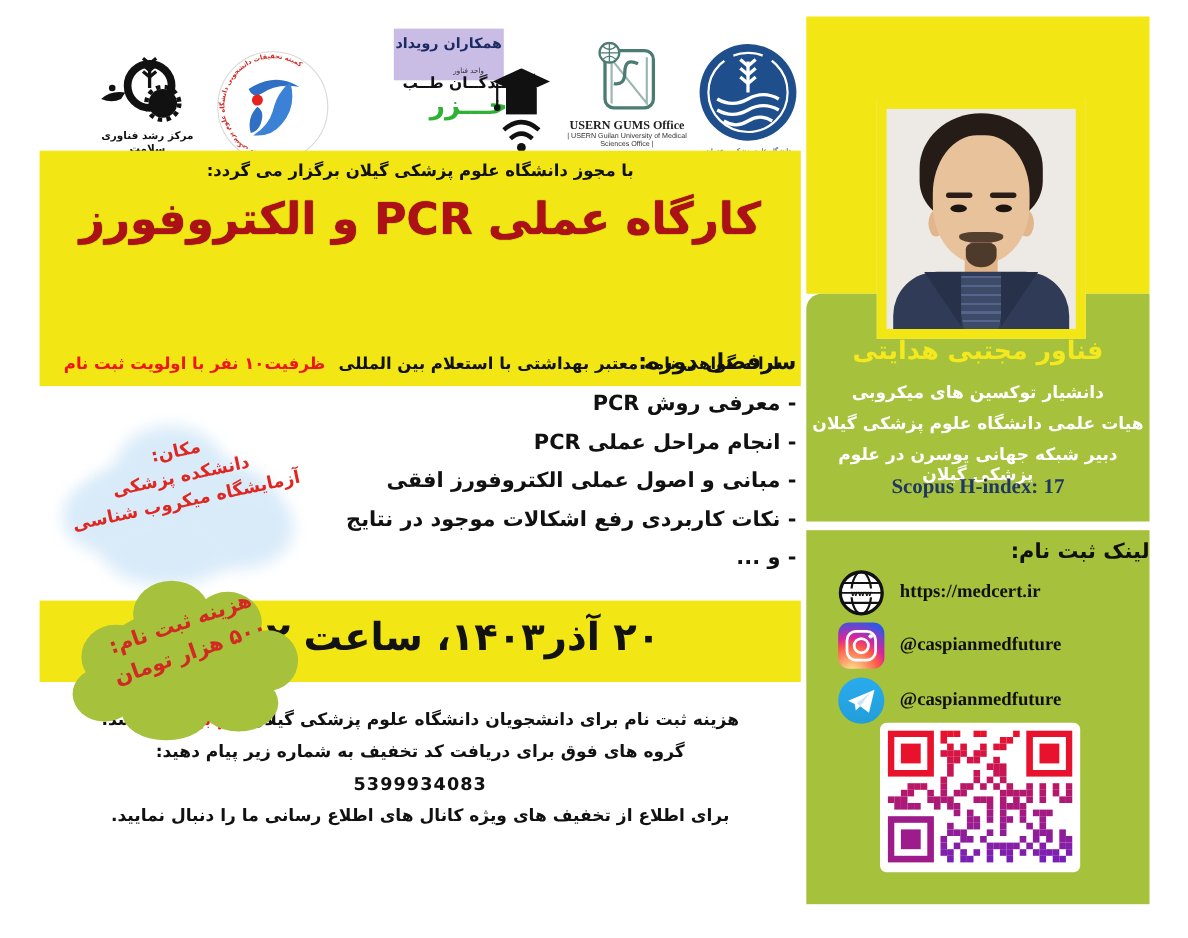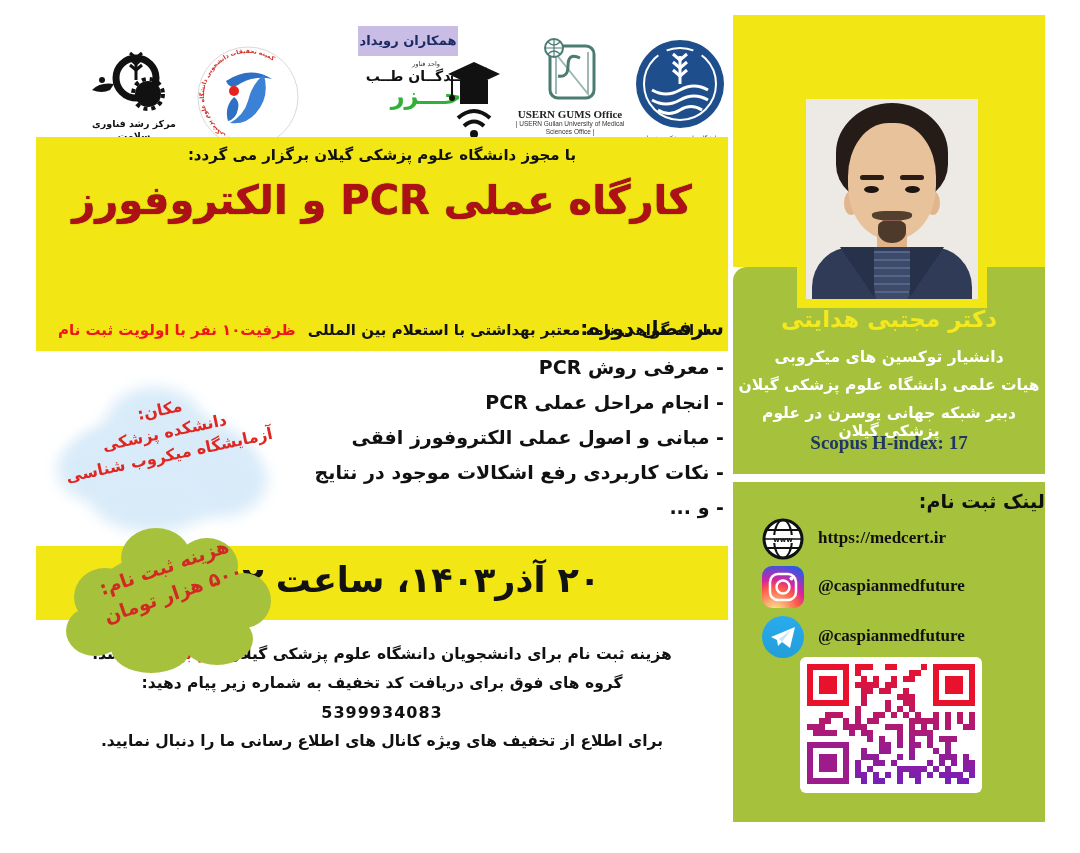--- a/index.html
+++ b/index.html
@@ -1,21 +1,21 @@
 <!DOCTYPE html>
 <html lang="fa"><head>
 <meta charset="utf-8">
 <style>
   html,body{margin:0;padding:0;background:#fff;}
   .poster{position:relative;width:1080px;height:853px;background:#ffffff;overflow:hidden;
           font-family:"DejaVu Sans",sans-serif;}
   .abs{position:absolute;}
 
   
-  .badge{left:358px;top:26px;width:100px;height:30px;background:#c9bce5;color:#1c2a63;
+  .badge{left:358px;top:26px;width:100px;height:47px;background:#c9bce5;color:#1c2a63;
          font-size:13px;font-weight:bold;line-height:30px;text-align:center;}
   .logoTxt1{font-size:9.5px;font-weight:bold;color:#111;text-align:center;line-height:12px;}
   .logoTxt2{font-size:6.5px;color:#222;text-align:center;line-height:8px;}
   .usern-title{font-size:11px;font-weight:bold;color:#222;text-align:center;
                font-family:Liberation Serif, serif;}
   .usern-sub{font-size:6.5px;color:#333;text-align:center;line-height:8px;
              font-family:"Liberation Sans",sans-serif;}
   .gums-cap{font-size:6px;color:#1f3763;text-align:center;}
   .casp-unit{font-size:6.5px;color:#333;text-align:center;}
   .casp-l1{font-size:14px;font-weight:bold;color:#111;text-align:center;letter-spacing:1px;}
@@ -247,21 +247,21 @@
     <div class="pp pp-neck"></div>
     <div class="pp pp-suit"></div>
     <div class="pp pp-shirt"></div>
     <div class="pp pp-lapelL"></div>
     <div class="pp pp-lapelR"></div>
     <div class="pp pp-stache"></div>
     <div class="pp pp-mouth"></div>
     <div class="pp pp-goatee"></div>
   </div>
 
-  <div class="abs sp-name" dir="rtl">دکتر مجتبی هدایتی</div>
+  <div class="abs sp-name" dir="rtl">فناور مجتبی هدایتی</div>
   <div class="abs sp-t" style="top:376px;" dir="rtl">هیات علمی دانشگاه علوم پزشکی گیلان</div>
   <div class="abs sp-t" style="top:348px;" dir="rtl">دانشیار توکسین های میکروبی</div>
   <div class="abs sp-t" style="top:404px;" dir="rtl">دبیر شبکه جهانی یوسرن در علوم پزشکی گیلان</div>
   <div class="abs sp-h">Scopus H-index: 17</div>
 
   <div class="abs reg-head" dir="rtl">لینک ثبت نام:</div>
 
   <svg class="abs reg-icon" style="top:518px;" viewBox="0 0 42 42">
     <circle cx="21" cy="21" r="19" fill="#ffffff" stroke="#111" stroke-width="3"></circle>
     <ellipse cx="21" cy="21" rx="9" ry="19" fill="none" stroke="#111" stroke-width="2"></ellipse>

